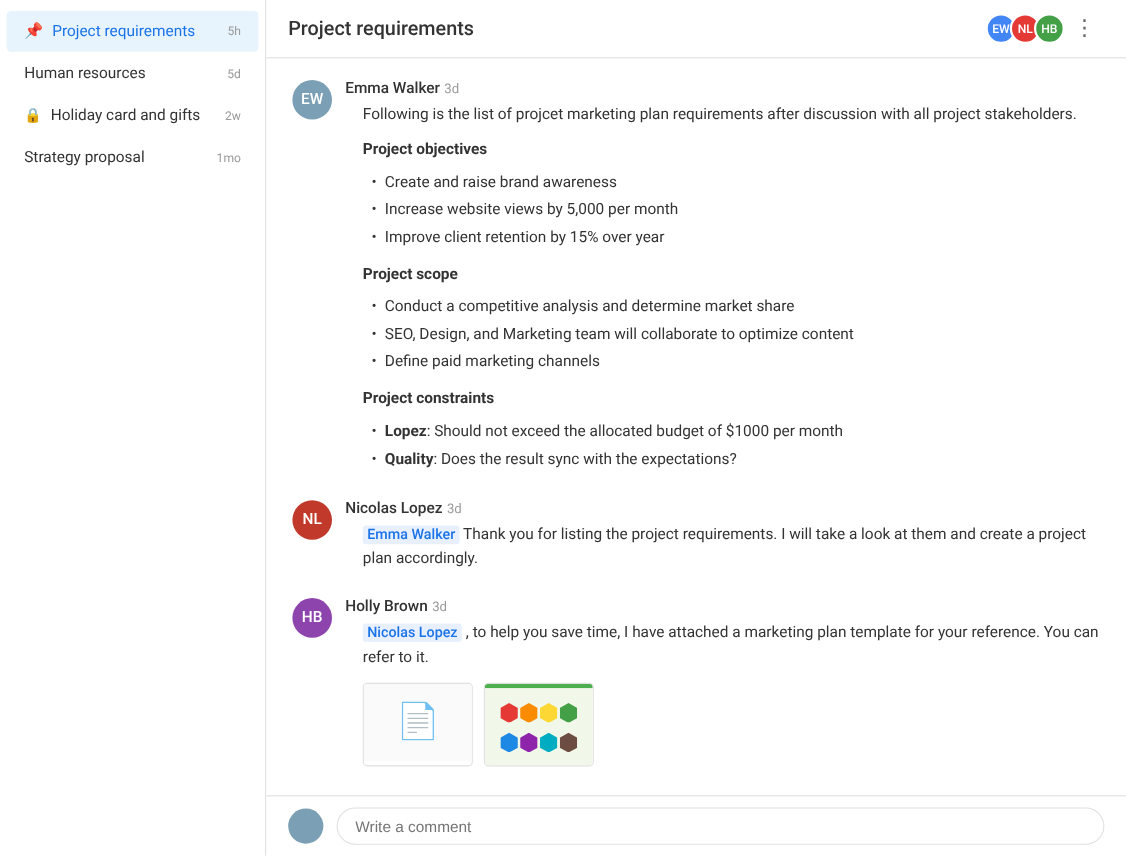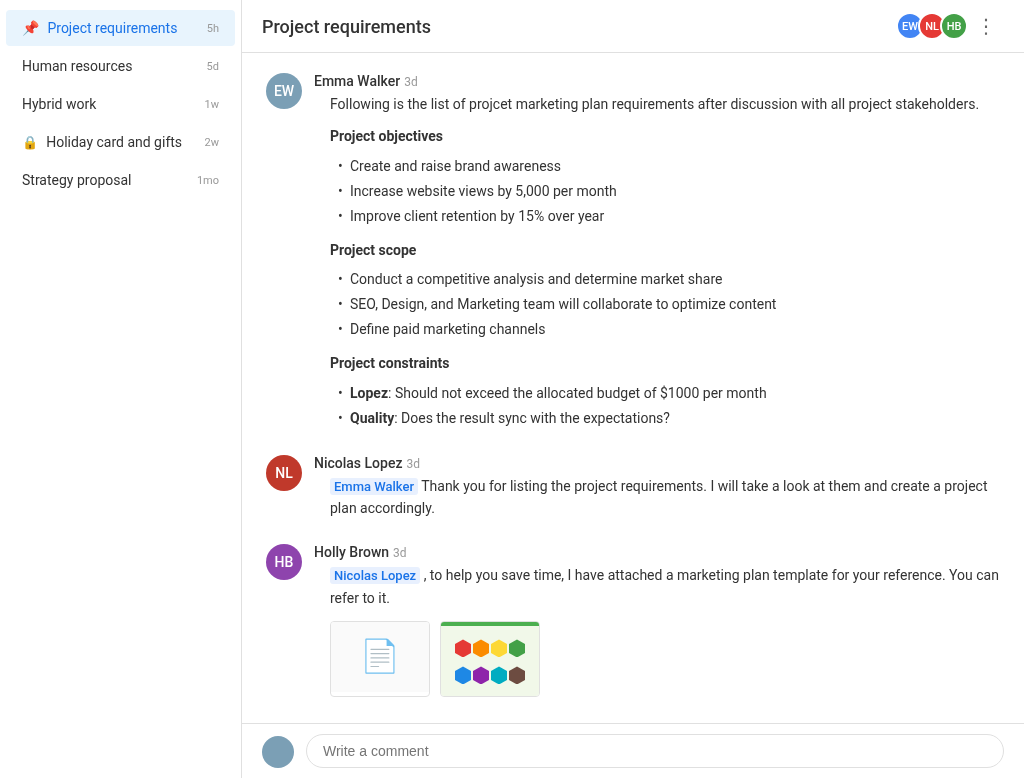--- a/index.html
+++ b/index.html
@@ -158,21 +158,21 @@
     .att-top-bar {
       height: 4px;
       background: #4caf50;
     }
 
     
     #comment-bar {
       border-top: 1px solid #e0e0e0;
       padding: 10px 20px;
       display: flex;
-      align-items: flex-end;
+      align-items: center;
       gap: 12px;
     }
     .comment-avatar {
       width: 32px;
       height: 32px;
       border-radius: 50%;
       background: #7b9fb5;
       flex-shrink: 0;
     }
     .comment-input {
@@ -211,25 +211,20 @@
 
 <div class="sidebar-item active">
     <span class="pin-icon">📌</span>
     <span class="item-label">Project requirements</span>
     <span class="item-time">5h</span>
   </div>
     <div class="sidebar-item">
 
     <span class="item-label">Human resources</span>
     <span class="item-time">5d</span>
-  </div>
-    <div class="sidebar-item">
-
-    <span class="item-label">Hybrid work</span>
-    <span class="item-time">1w</span>
   </div>
     <div class="sidebar-item">
     <span class="lock-icon">🔒</span>
     <span class="item-label">Holiday card and gifts</span>
     <span class="item-time">2w</span>
   </div>
     <div class="sidebar-item">
 
     <span class="item-label">Strategy proposal</span>
     <span class="item-time">1mo</span>

